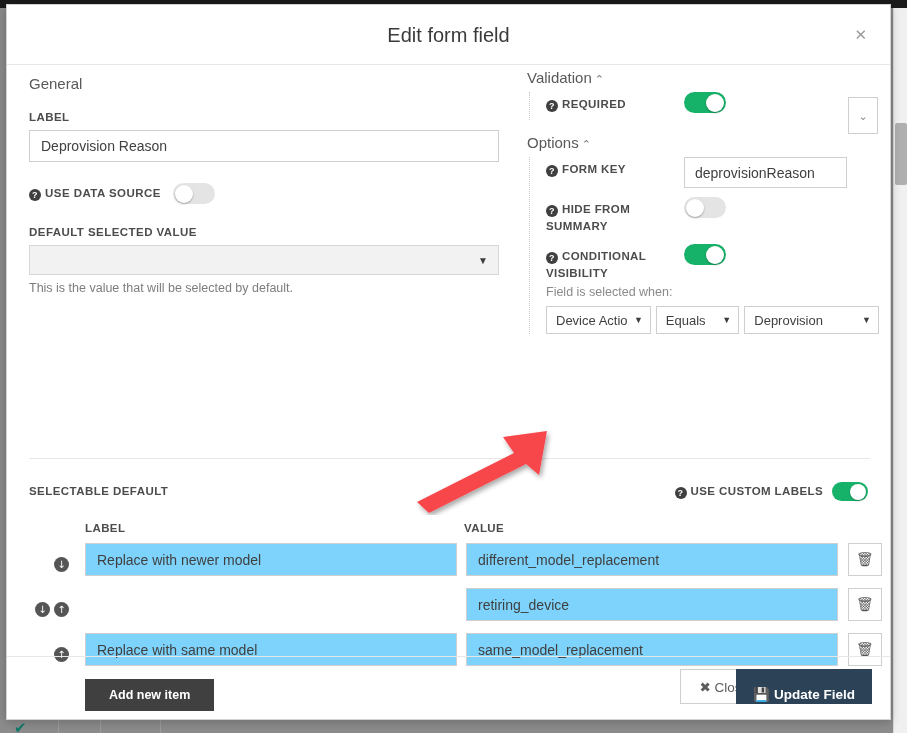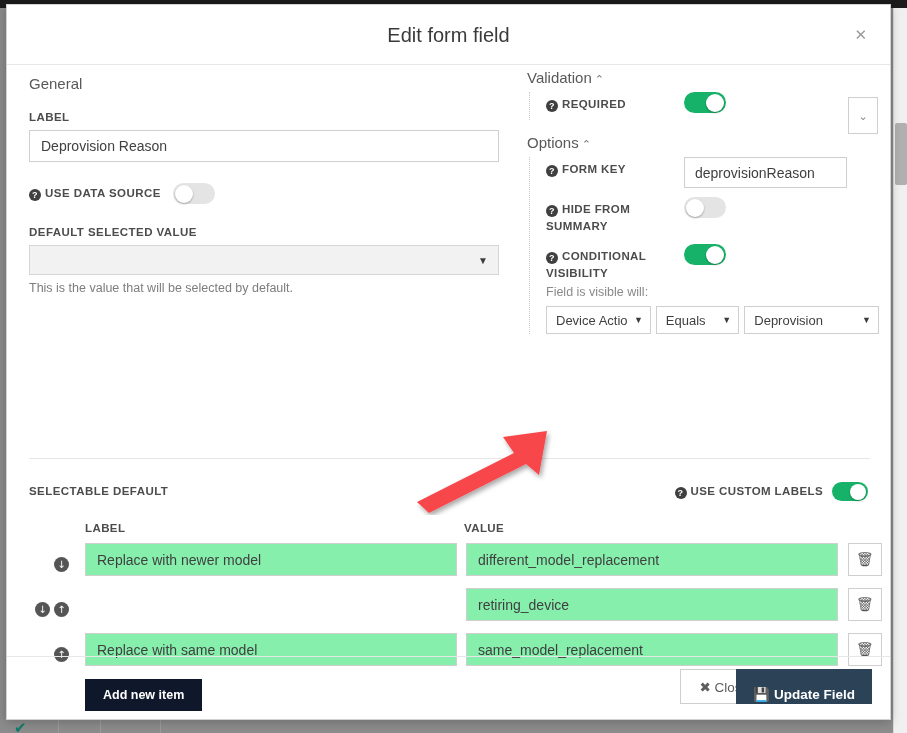--- a/index.html
+++ b/index.html
@@ -253,41 +253,41 @@
     display: flex; align-items: center; gap: 4px;
   }
   .arrow-ico {
     width: 15px; height: 15px; border-radius: 50%;
     background: #555; color: #fff;
     font-size: 10px; line-height: 15px; text-align: center;
     cursor: pointer; font-family: "DejaVu Sans", sans-serif;
   }
   .sv-input {
     position: absolute; height: 33px;
-    border: 1px solid #cfcfcf; background: #86efac;
+    border: 1px solid #cfcfcf; background: #7dd3fc;
     font-size: 14px; color: #3f3f3f; padding: 0 11px;
     font-family: "Liberation Sans", sans-serif; outline: none;
   }
   .sv-input.lbl { left: 56px; width: 372px; }
   .sv-input.val { left: 437px; width: 372px; }
   .trash-btn {
     position: absolute; left: 819px; top: 0;
     width: 34px; height: 33px;
     border: 1px solid #cfcfcf; background: #fff;
     cursor: pointer;
   }
   .trash-btn .ti {
     position: absolute; left: 0; right: 0; top: 7px;
     text-align: center; font-size: 14px; color: #555;
     font-family: "DejaVu Sans", sans-serif;
   }
   .add-item-btn {
     position: absolute; left: 78px; top: 614px;
-    background: #0f172a; color: #fff;
-    border: none; padding: 9px 18px;
+    background: #404040; color: #fff;
+    border: none; padding: 9px 24px;
     font-size: 12.5px; font-weight: bold;
     font-family: "Liberation Sans", sans-serif;
     cursor: pointer;
   }
 
   
   .modal-footer {
     position: absolute; left: 0; right: 0; bottom: 0;
     height: 63px;
     border-top: 1px solid #e7e7e7;
@@ -418,21 +418,21 @@
             <div class="opt-name">
               <span class="qmark">?</span><span>CONDITIONAL VISIBILITY</span>
             </div>
             <div class="opt-ctrl">
               <span class="toggle on">
                 <span class="knob"></span>
               </span>
             </div>
           </div>
 
-          <div class="cond-when">Field is visible will:</div>
+          <div class="cond-when">Field is selected when:</div>
 
           <div class="cond-selects">
             <div class="csel w1">
               <span>Device Actio</span>
               <span class="cc">▼</span>
             </div>
             <div class="csel w2">
               <span>Equals</span>
               <span class="cc">▼</span>
             </div>

